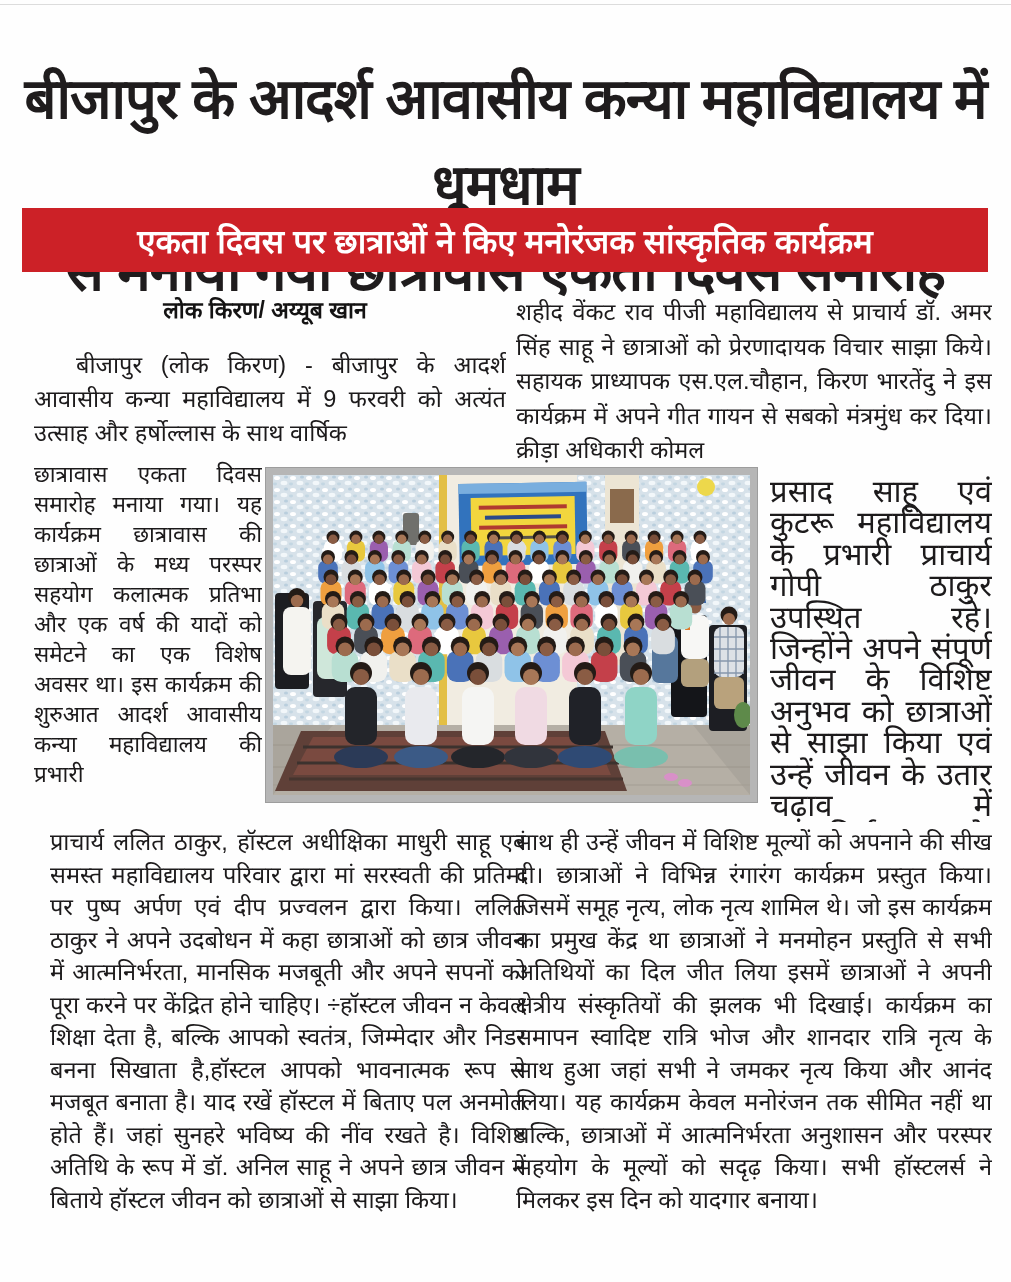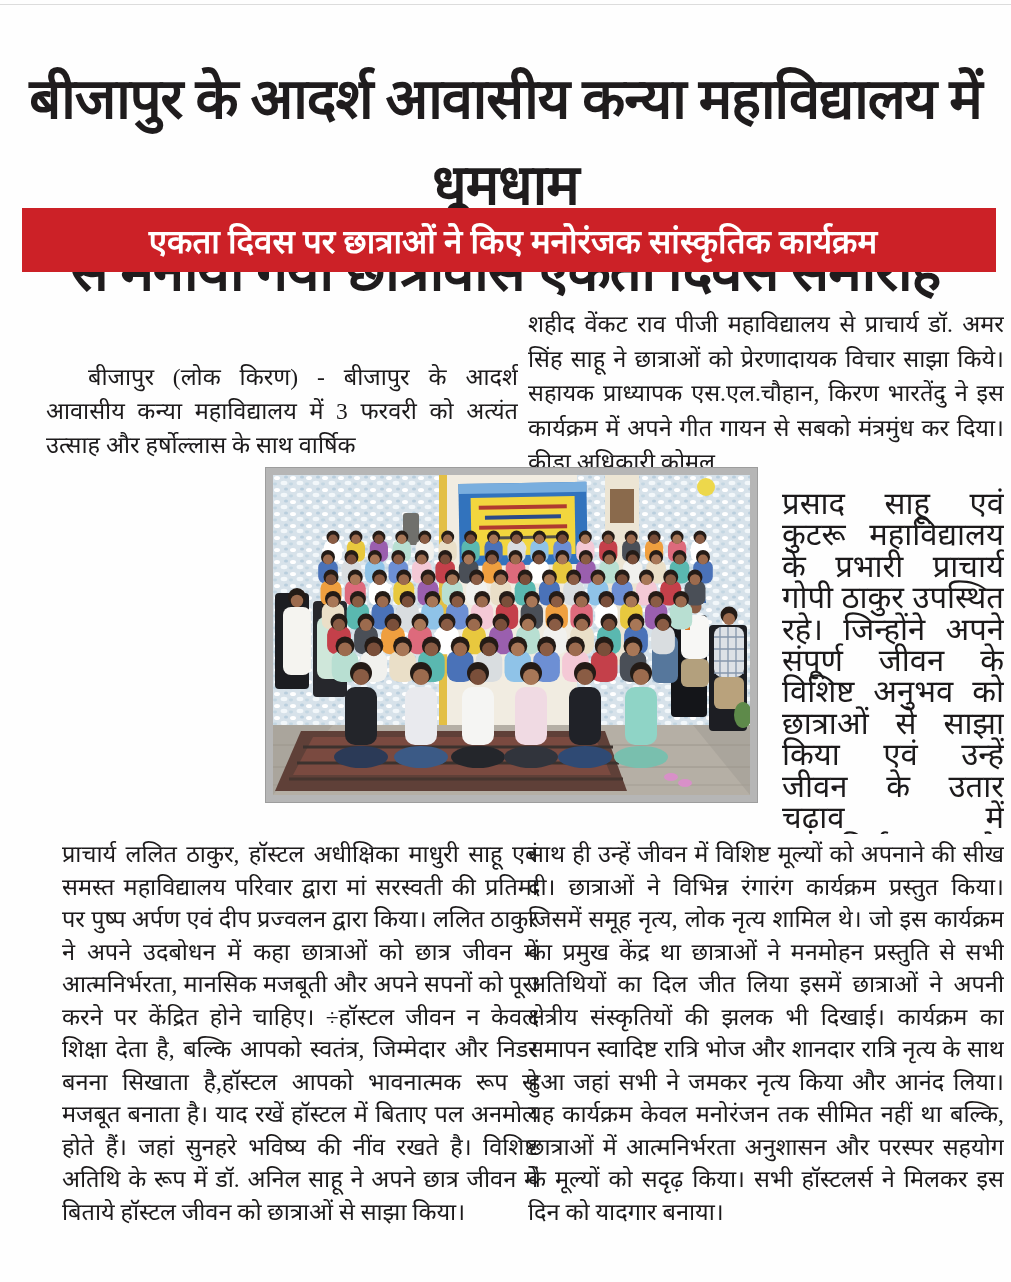--- a/index.html
+++ b/index.html
@@ -1,41 +1,41 @@
 <!DOCTYPE html>
 <html style="--headline: #1f1c1d; --banner-bg: #cc2127; --banner-text: #ffffff; --body-text: #1c1a1b;"><head>
 <meta charset="utf-8">
 <style>
   html,body{margin:0;padding:0;background:#e9e9e9;}
   .page{
     position:relative; width:1011px; height:1282px; margin:0 auto;
     background:#fefefe; overflow:hidden;
-    font-family:Liberation Serif, serif;
+    font-family:Liberation Sans, sans-serif;
     color:var(--body-text,#1c1a1b);
   }
   .top-hairline{position:absolute;top:4px;left:0;width:100%;height:1px;background:#dcdcdc;}
   .headline{
     position:absolute; top:18px; left:0; width:100%;
     text-align:center; font-weight:800; color:var(--headline,#1f1c1d);
     font-size:56px; line-height:86px; letter-spacing:-1px;
   }
   .banner{
     position:absolute; top:208px; left:22px; width:966px; height:64px;
     background:var(--banner-bg,#cc2127);
-    display:flex; align-items:center; justify-content:center;padding-left:8px;
+    display:flex; align-items:center; justify-content:center;
   }
   .banner span{ color:var(--banner-text,#ffffff); font-weight:700; font-size:33px; }
   .byline{
     position:absolute; top:293px; left:30px; width:470px;
     text-align:center; font-weight:700; font-size:23px; color:#141313;
   }
   .seg{
     position:absolute; font-size:23.5px; line-height:32.5px;
     text-align:justify; text-justify:inter-word; color:var(--body-text,#1c1a1b);
-    margin:16px;
+    margin:4px;
   }
   #lc-lead { top:344px; left:30px;  width:472px; text-indent:42px; line-height:34px; height:112px; overflow:hidden;}
   #lc-side { top:456px; left:30px;  width:228px; height:360px; overflow:hidden; line-height:30px; font-size:22.5px;}
   #lc-below{ top:822px; left:46px;  width:476px; height:428px; overflow:hidden;}
   #rc-top  { top:291px; left:512px; width:476px; line-height:34.5px; height:176px; overflow:hidden;}
   #rc-side { top:472px; left:766px; width:222px; height:346px; overflow:hidden; line-height:31.4px; font-size:31px;}
   #rc-below{ top:822px; left:512px; width:476px; height:428px; overflow:hidden;}
   .photo-frame{
     position:absolute; top:468px; left:266px; width:477px; height:320px;
     border:7px solid #b6b6b6; outline:1px solid #9d9d9d; background:#d8d8d8; margin:0;
@@ -50,22 +50,24 @@
 
   <h1 class="headline">
     <div>बीजापुर के आदर्श आवासीय कन्या महाविद्यालय में धूमधाम</div>
     <div>से मनाया गया छात्रावास एकता दिवस समारोह</div>
   </h1>
 
   <div class="banner">
     <span>एकता दिवस पर छात्राओं ने किए  मनोरंजक सांस्कृतिक कार्यक्रम</span>
   </div>
 
-
-  <p class="seg" id="lc-lead">बीजापुर (लोक किरण) - बीजापुर के आदर्श आवासीय कन्या महाविद्यालय में 3 फरवरी  को अत्यंत उत्साह और हर्षोल्लास के साथ वार्षिक</p>
+  <div class="byline">लोक किरण/ अय्यूब खान</div>
+
+  <p class="seg" id="lc-lead">बीजापुर (लोक किरण) - बीजापुर के आदर्श आवासीय कन्या महाविद्यालय में 9 फरवरी  को अत्यंत उत्साह और हर्षोल्लास के साथ वार्षिक</p>
+  <p class="seg" id="lc-side">छात्रावास एकता दिवस समारोह मनाया गया। यह कार्यक्रम छात्रावास की छात्राओं के मध्य परस्पर सहयोग कलात्मक प्रतिभा और एक वर्ष की यादों को समेटने का एक विशेष अवसर था। इस कार्यक्रम की शुरुआत आदर्श आवासीय कन्या महाविद्यालय की प्रभारी</p>
   <p class="seg" id="lc-below">प्राचार्य ललित ठाकुर, हॉस्टल अधीक्षिका माधुरी साहू एवं समस्त महाविद्यालय परिवार द्वारा मां सरस्वती की प्रतिमा पर पुष्प अर्पण एवं दीप प्रज्वलन द्वारा किया। ललित ठाकुर ने अपने उदबोधन में कहा  छात्राओं को छात्र जीवन में आत्मनिर्भरता, मानसिक मजबूती और अपने सपनों को पूरा करने पर केंद्रित होने चाहिए। ÷हॉस्टल जीवन न केवल शिक्षा देता है, बल्कि आपको स्वतंत्र, जिम्मेदार और निडर बनना सिखाता है,हॉस्टल आपको भावनात्मक रूप से मजबूत बनाता है। याद रखें हॉस्टल में बिताए पल अनमोल होते हैं। जहां सुनहरे भविष्य की नींव रखते है। विशिष्ट अतिथि के रूप में डॉ. अनिल साहू ने अपने छात्र जीवन में बिताये हॉस्टल जीवन  को छात्राओं से साझा किया।</p>
   <p class="seg" id="rc-top">शहीद वेंकट राव पीजी महाविद्यालय से प्राचार्य डॉ. अमर सिंह साहू ने छात्राओं को प्रेरणादायक विचार साझा किये।  सहायक प्राध्यापक एस.एल.चौहान, किरण भारतेंदु ने इस कार्यक्रम में अपने गीत गायन से सबको मंत्रमुंध  कर दिया। क्रीड़ा अधिकारी  कोमल</p>
   <p class="seg" id="rc-side">प्रसाद साहू एवं  कुटरू महाविद्यालय के प्रभारी प्राचार्य गोपी ठाकुर उपस्थित रहे। जिन्होंने अपने संपूर्ण जीवन के विशिष्ट अनुभव को छात्राओं से साझा किया एवं उन्हें जीवन के उतार चढ़ाव में आत्मनिर्भरता के साथ अग्रसित होने के लिए प्रोत्साहित किया</p>
   <p class="seg" id="rc-below">साथ ही उन्हें जीवन में विशिष्ट मूल्यों को अपनाने की सीख दी। छात्राओं ने विभिन्न रंगारंग कार्यक्रम प्रस्तुत किया। जिसमें समूह नृत्य, लोक नृत्य शामिल थे। जो इस कार्यक्रम का प्रमुख केंद्र था छात्राओं ने मनमोहन प्रस्तुति से सभी अतिथियों का दिल जीत लिया इसमें छात्राओं ने अपनी क्षेत्रीय संस्कृतियों की झलक भी दिखाई। कार्यक्रम का समापन स्वादिष्ट रात्रि भोज और शानदार रात्रि नृत्य के साथ हुआ जहां सभी ने जमकर नृत्य किया और आनंद लिया। यह कार्यक्रम केवल मनोरंजन तक सीमित नहीं था बल्कि, छात्राओं में आत्मनिर्भरता अनुशासन और परस्पर सहयोग के मूल्यों को सदृढ़ किया। सभी हॉस्टलर्स ने मिलकर इस दिन को यादगार बनाया।</p>
 
   <figure class="photo-frame">
     <svg id="photo-svg" viewBox="0 0 477 320" width="477" height="320" xmlns="http://www.w3.org/2000/svg">
       <defs>
         <pattern id="mot" width="16" height="12" patternUnits="userSpaceOnUse">
           <rect width="16" height="12" fill="#d7e2ea"></rect>

